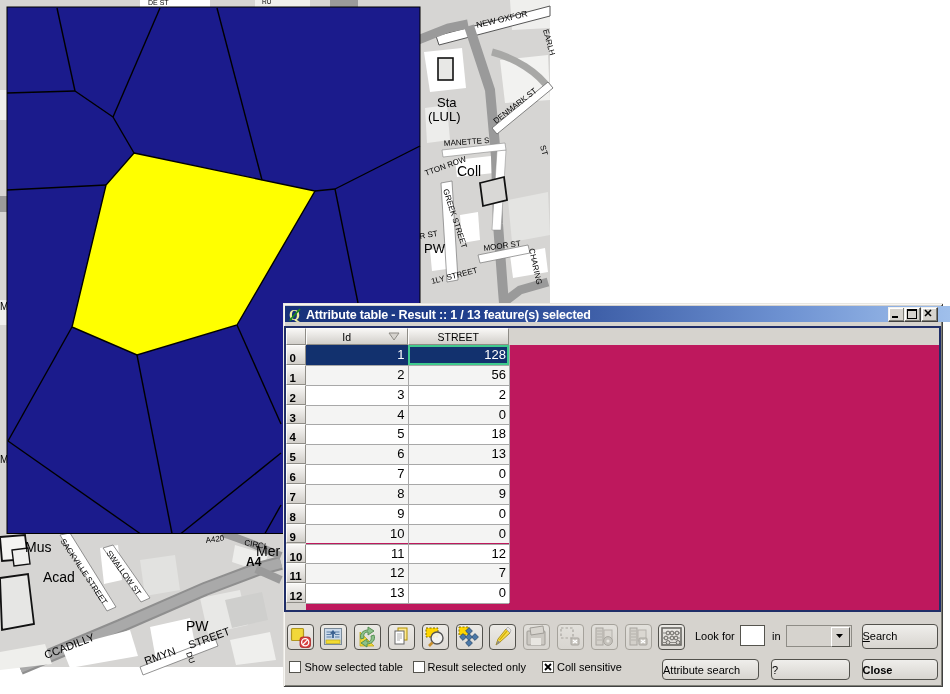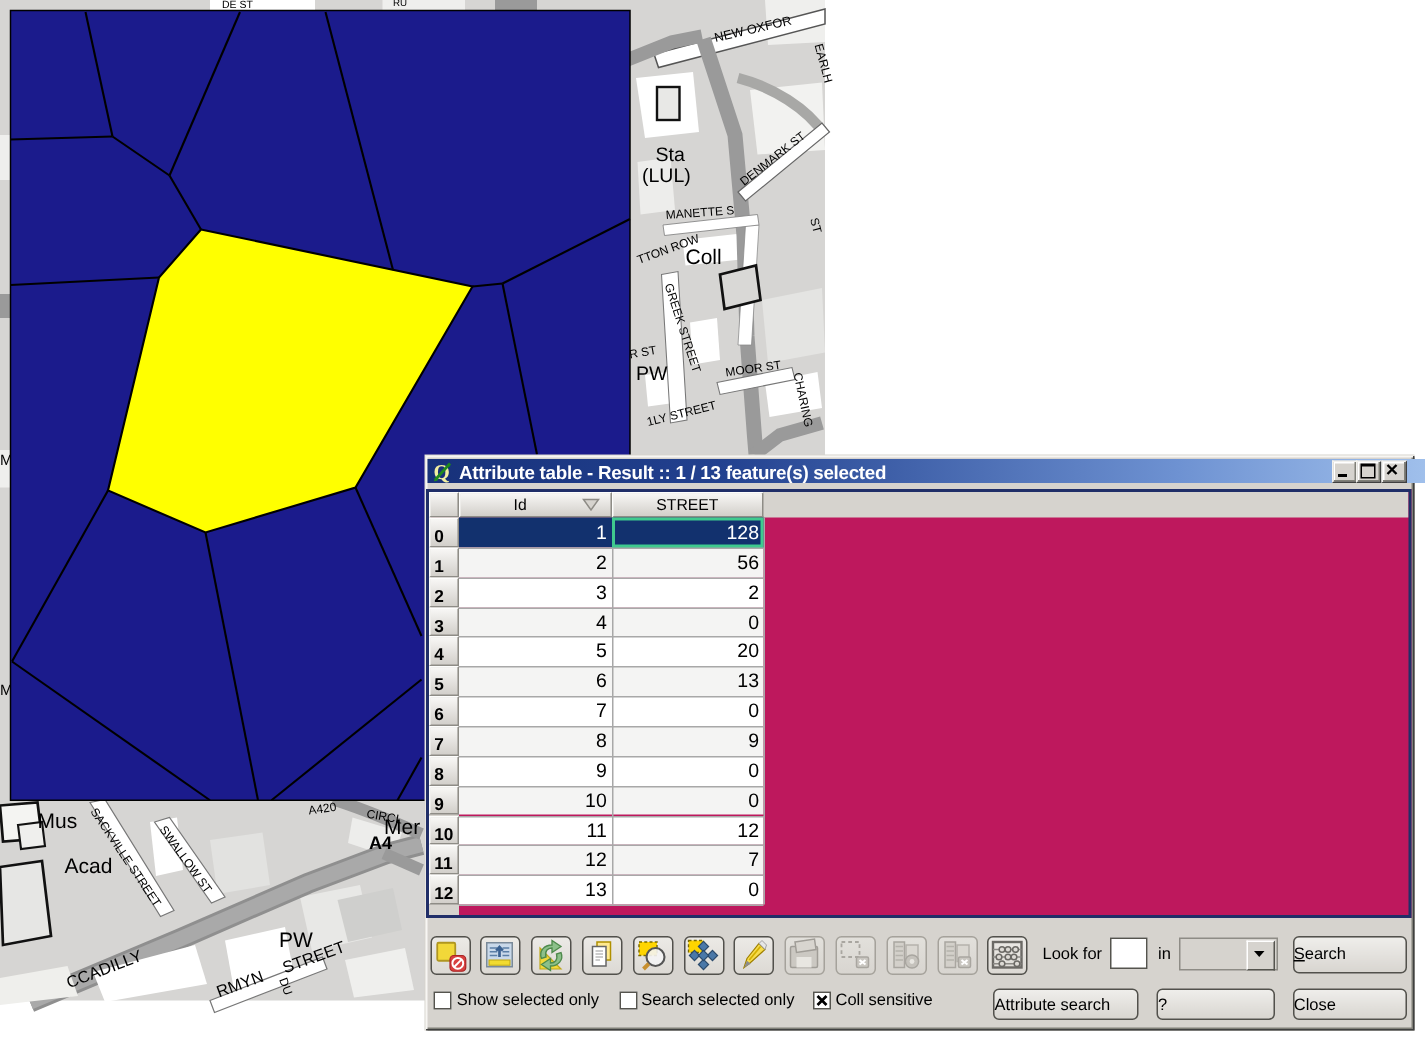--- a/index.html
+++ b/index.html
@@ -171,21 +171,21 @@
 <div style="position:absolute;left:20.5px;top:57.20px;width:203.0px;height:19.85px;background:#FFFFFF;"></div>
 <div class="dcell" style="left:20.5px;top:57.20px;width:101.5px;height:19.85px;line-height:19.85px;color:#000;">3</div>
 <div class="dcell" style="left:122.0px;top:57.20px;width:101.5px;height:19.85px;line-height:19.85px;color:#000;">2</div>
 <div class="hcell rowhdr" style="left:0;top:77.05px;width:20.5px;height:19.85px;line-height:24px;">3</div>
 <div style="position:absolute;left:20.5px;top:77.05px;width:203.0px;height:19.85px;background:#F4F4F3;"></div>
 <div class="dcell" style="left:20.5px;top:77.05px;width:101.5px;height:19.85px;line-height:19.85px;color:#000;">4</div>
 <div class="dcell" style="left:122.0px;top:77.05px;width:101.5px;height:19.85px;line-height:19.85px;color:#000;">0</div>
 <div class="hcell rowhdr" style="left:0;top:96.90px;width:20.5px;height:19.85px;line-height:24px;">4</div>
 <div style="position:absolute;left:20.5px;top:96.90px;width:203.0px;height:19.85px;background:#FFFFFF;"></div>
 <div class="dcell" style="left:20.5px;top:96.90px;width:101.5px;height:19.85px;line-height:19.85px;color:#000;">5</div>
-<div class="dcell" style="left:122.0px;top:96.90px;width:101.5px;height:19.85px;line-height:19.85px;color:#000;">20</div>
+<div class="dcell" style="left:122.0px;top:96.90px;width:101.5px;height:19.85px;line-height:19.85px;color:#000;">18</div>
 <div class="hcell rowhdr" style="left:0;top:116.75px;width:20.5px;height:19.85px;line-height:24px;">5</div>
 <div style="position:absolute;left:20.5px;top:116.75px;width:203.0px;height:19.85px;background:#F4F4F3;"></div>
 <div class="dcell" style="left:20.5px;top:116.75px;width:101.5px;height:19.85px;line-height:19.85px;color:#000;">6</div>
 <div class="dcell" style="left:122.0px;top:116.75px;width:101.5px;height:19.85px;line-height:19.85px;color:#000;">13</div>
 <div class="hcell rowhdr" style="left:0;top:136.60px;width:20.5px;height:19.85px;line-height:24px;">6</div>
 <div style="position:absolute;left:20.5px;top:136.60px;width:203.0px;height:19.85px;background:#FFFFFF;"></div>
 <div class="dcell" style="left:20.5px;top:136.60px;width:101.5px;height:19.85px;line-height:19.85px;color:#000;">7</div>
 <div class="dcell" style="left:122.0px;top:136.60px;width:101.5px;height:19.85px;line-height:19.85px;color:#000;">0</div>
 <div class="hcell rowhdr" style="left:0;top:156.45px;width:20.5px;height:19.85px;line-height:24px;">7</div>
 <div style="position:absolute;left:20.5px;top:156.45px;width:203.0px;height:19.85px;background:#F4F4F3;"></div>
@@ -333,25 +333,25 @@
 <div class="cblab" style="left:412px;top:327px;">Look for</div>
 <div style="position:absolute;left:457px;top:322px;width:25px;height:21px;background:#fff;border:1px solid #55544E;box-sizing:border-box;"></div>
 <div class="cblab" style="left:489px;top:327px;text-align:center;">in</div>
 <div style="position:absolute;left:502.5px;top:322px;width:66px;height:21.5px;background:#D6D3CE;border:1px solid #8E8C86;box-sizing:border-box;">
       <div style="position:absolute;right:1px;top:1px;width:17px;height:17.5px;background:#D6D3CE;border:1px solid #fff;border-right-color:#55544E;border-bottom-color:#55544E;"><svg width="15" height="16">
           <polygon points="4,6 11,6 7.5,10" fill="#000"></polygon>
         </svg></div>
     </div>
 <div class="pbtn" style="left:578.5px;top:321px;width:76.5px;height:24.5px;line-height:23px;"><span style="text-decoration:underline">S</span>earch</div>
 <div class="cb" style="left:5.5px;top:357.5px;"></div>
-<div class="cblab" style="left:21.5px;top:358px;">Show selected only</div>
+<div class="cblab" style="left:21.5px;top:358px;">Show selected table</div>
 <div class="cb" style="left:130px;top:357.5px;"></div>
-<div class="cblab" style="left:144.5px;top:358px;">Search selected only</div>
+<div class="cblab" style="left:144.5px;top:358px;">Result selected only</div>
 <div class="cb" style="left:258.5px;top:357.5px;">
       <svg width="10" height="10" style="position:absolute;left:0;top:0;">
         <path d="M2,2 L8,8 M8,2 L2,8" stroke="#000" stroke-width="1.8"></path>
       </svg>
     </div>
 <div class="cblab" style="left:274px;top:358px;">Coll sensitive</div>
 <div class="pbtn" style="left:379px;top:355.5px;width:96.5px;height:21.5px;line-height:20px;">Attribute search</div>
 <div class="pbtn" style="left:488px;top:355.5px;width:79px;height:21.5px;line-height:20px;">?</div>
-<div class="pbtn" style="left:578.5px;top:355.5px;width:76.5px;height:21.5px;line-height:20px;">Close</div>
+<div class="pbtn" style="left:578.5px;top:355.5px;width:76.5px;height:21.5px;line-height:20px;font-weight:bold;">Close</div>
 </div>
 
 </body></html>

